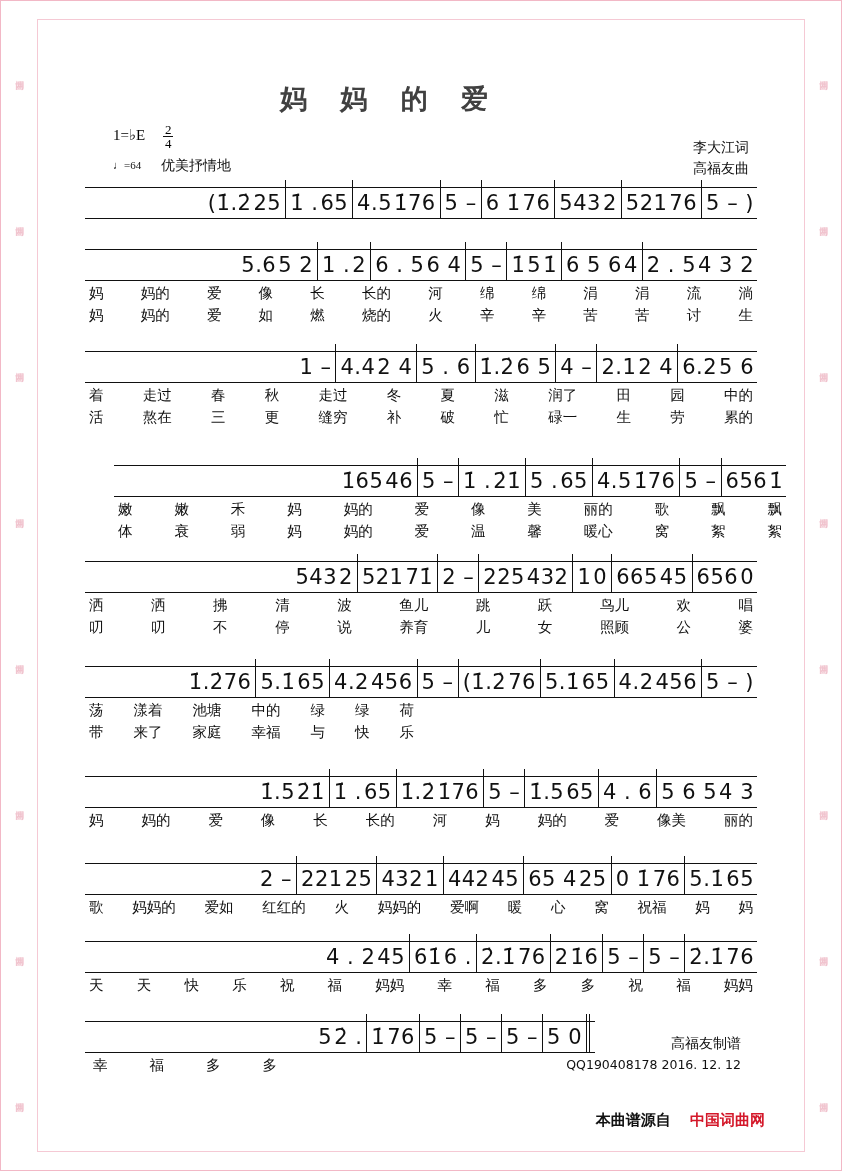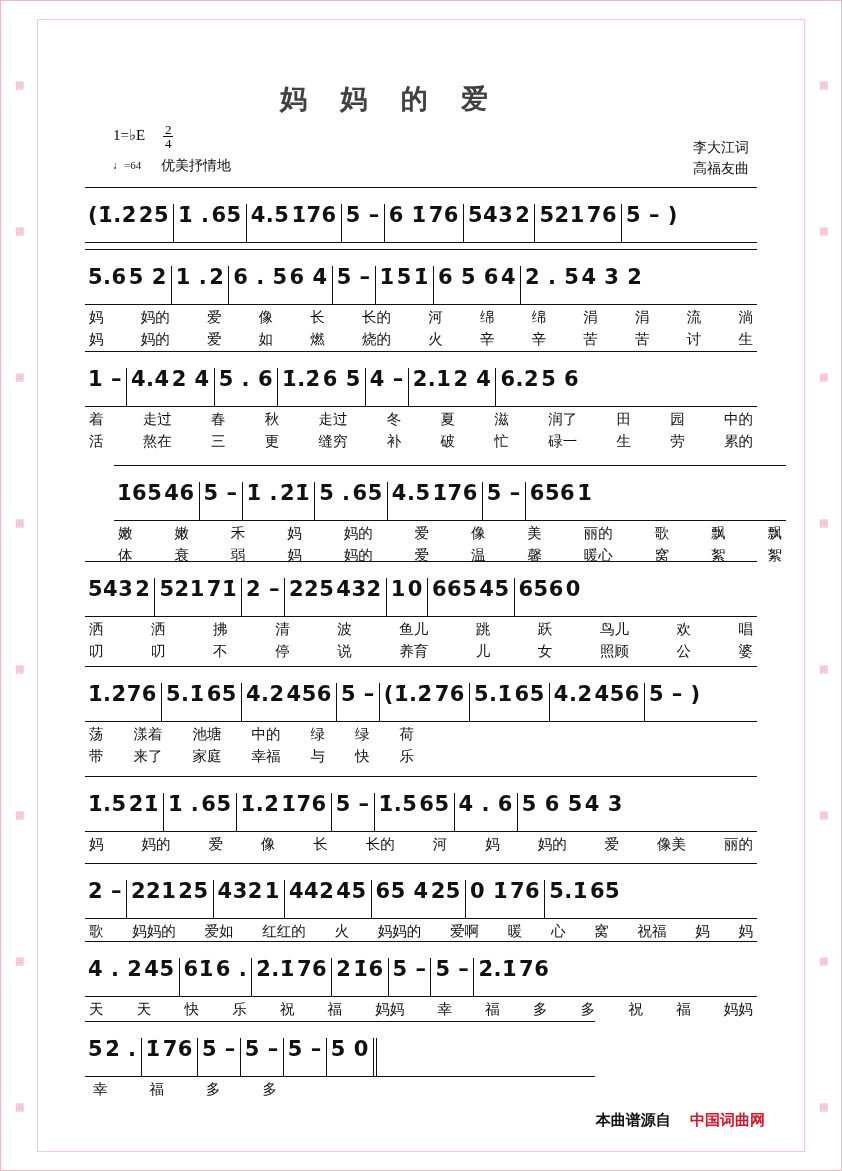--- a/index.html
+++ b/index.html
@@ -63,28 +63,27 @@
     font-size:14px;line-height:1.5;color:#111;
     font-family:"DejaVu Sans", sans-serif;
   }
   
   .row{
     position:absolute;left:84px;width:672px;
   }
   .notes{
     display:flex;align-items:flex-end;
     border-top:1.4px solid #111;border-bottom:1.4px solid #111;
-    height:56px;
+    height:32px;
     box-sizing:border-box;
     font-family:"DejaVu Sans", sans-serif;
     font-size:21px;
     color:#111;
     padding:0 2px;
-    justify-content:flex-start;
-    font-weight:bold;
+    justify-content:flex-end;
   }
   .notes .cell{
     display:flex;align-items:center;justify-content:center;
     height:100%;
     padding:0 1px;
     white-space:nowrap;
     letter-spacing:0.5px;
   }
   .bar{
     width:0;border-left:1.4px solid #111;height:38px;
@@ -566,19 +565,23 @@
       <div class="bar" style="border-left:4px double #111;"></div>
     </div>
     <div class="lyr" style="justify-content:flex-start;gap:42px;padding-left:8px;">
       <span>幸</span>
       <span>福</span>
       <span>多</span>
       <span>多</span>
     </div>
   </div>
 
+  <div class="footer-credit">
+    <div>高福友制谱</div>
+    <div class="qq">QQ190408178  2016. 12. 12</div>
+  </div>
 
   <div class="source">
     <span>本曲谱源自</span>
     <span class="site">中国词曲网</span>
   </div>
 
 </div>
 
 </body></html>

